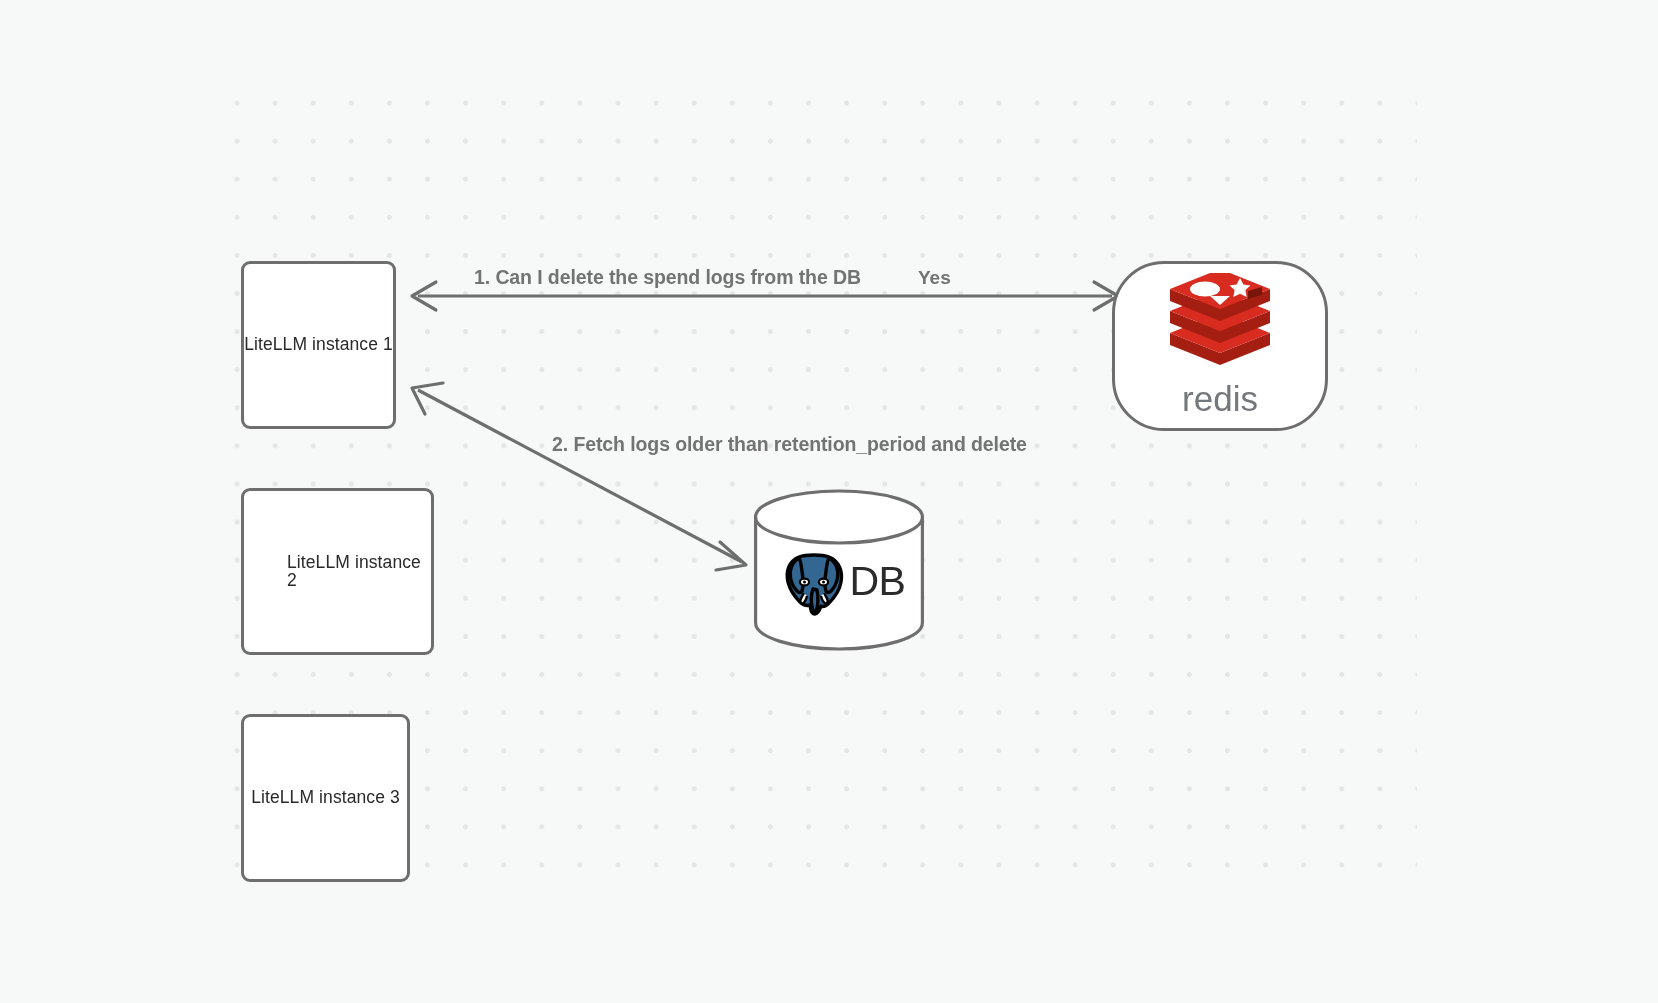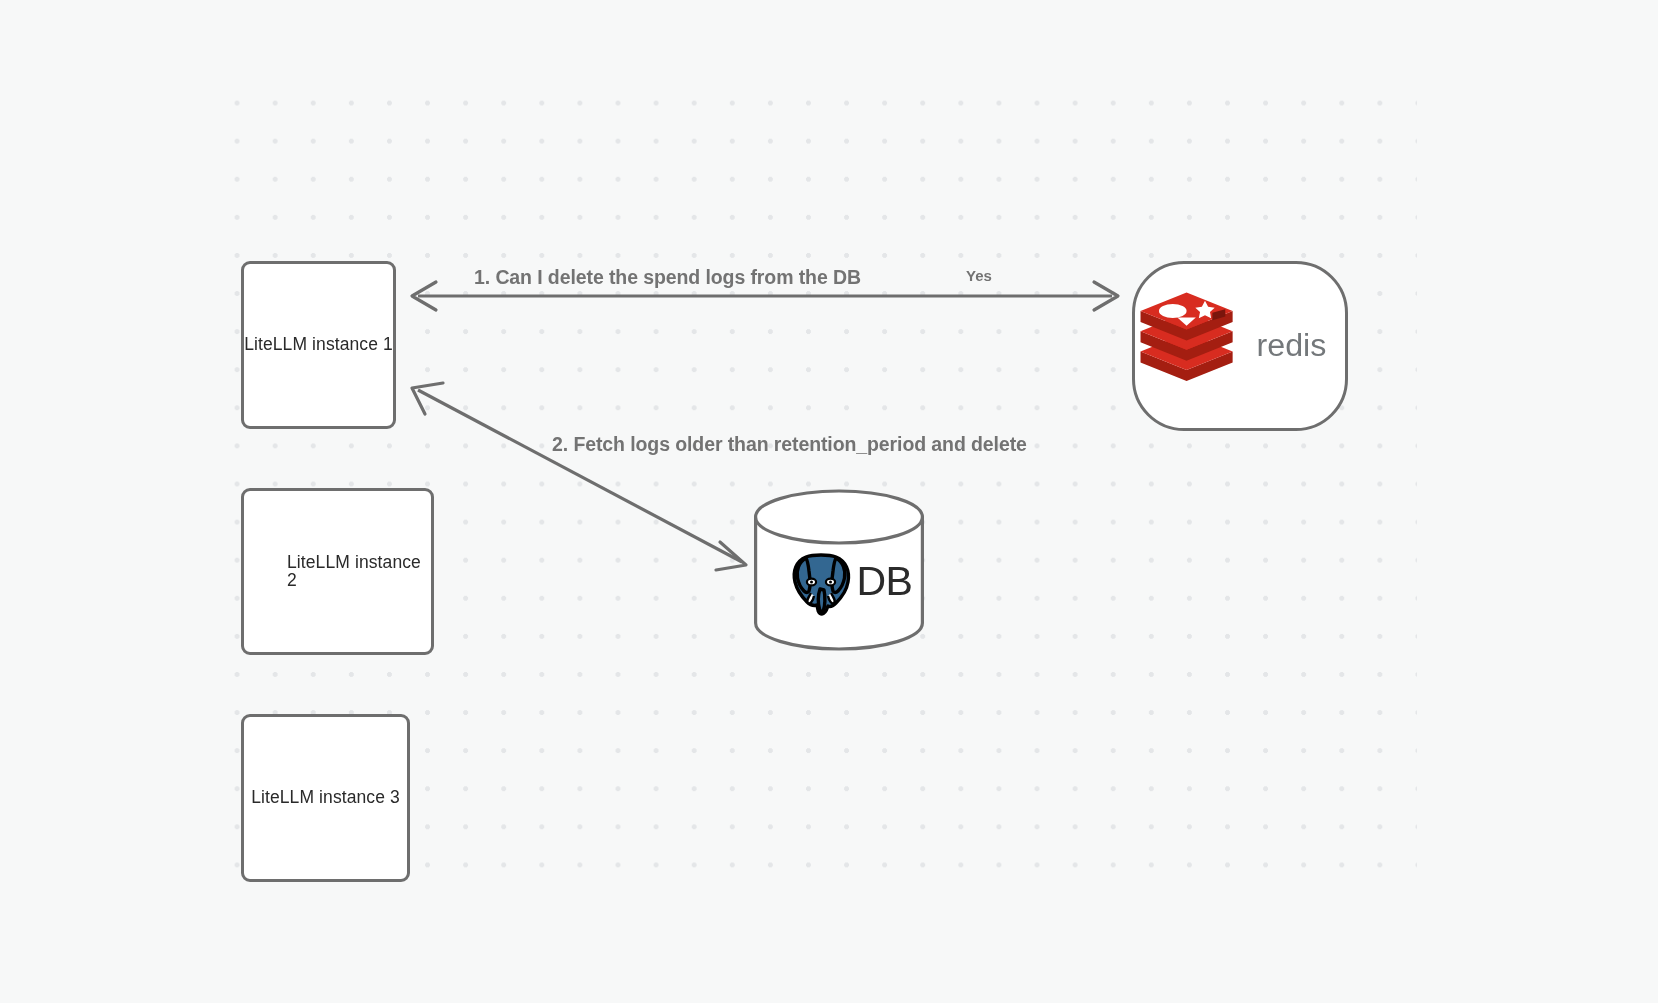--- a/index.html
+++ b/index.html
@@ -68,24 +68,23 @@
     position: absolute;
     left: 1112px;
     top: 261px;
     width: 216px;
     height: 170px;
     box-sizing: border-box;
     background: #ffffff;
     border: 3px solid #6e6e6e;
     border-radius: 52px;
     display: flex;
-    flex-direction: row;
+    flex-direction: column;
     align-items: center;
     justify-content: center;
-    margin-left: 20px;
   }
   #redis-logo {
     width: 112px;
     height: 108px;
     display: block;
   }
 
   
   #db-node {
     position: absolute;
@@ -96,21 +95,21 @@
   }
   #db-cylinder {
     position: absolute;
     left: 0;
     top: 0;
     width: 172px;
     height: 162px;
   }
   #db-content {
     position: absolute;
-    left: 9px;
+    left: 2px;
     top: 52px;
     width: 172px;
     height: 80px;
     display: flex;
     align-items: center;
     justify-content: center;
     gap: 1px;
   }
   #db-elephant { width: 72px; height: 72px; display: block; }
   #db-text {
@@ -130,23 +129,23 @@
     white-space: nowrap;
     line-height: 1;
   }
   #label-step1 {
     left: 474px;
     top: 268px;
     font-size: 19.5px;
     letter-spacing: -0.1px;
   }
   #label-yes {
-    left: 966px;
+    left: 918px;
     top: 268px;
-    font-size: 15px;
+    font-size: 19px;
   }
   #label-step2 {
     left: 552px;
     top: 435px;
     font-size: 19.5px;
     letter-spacing: -0.1px;
   }
 </style>
 </head>
 <body>

